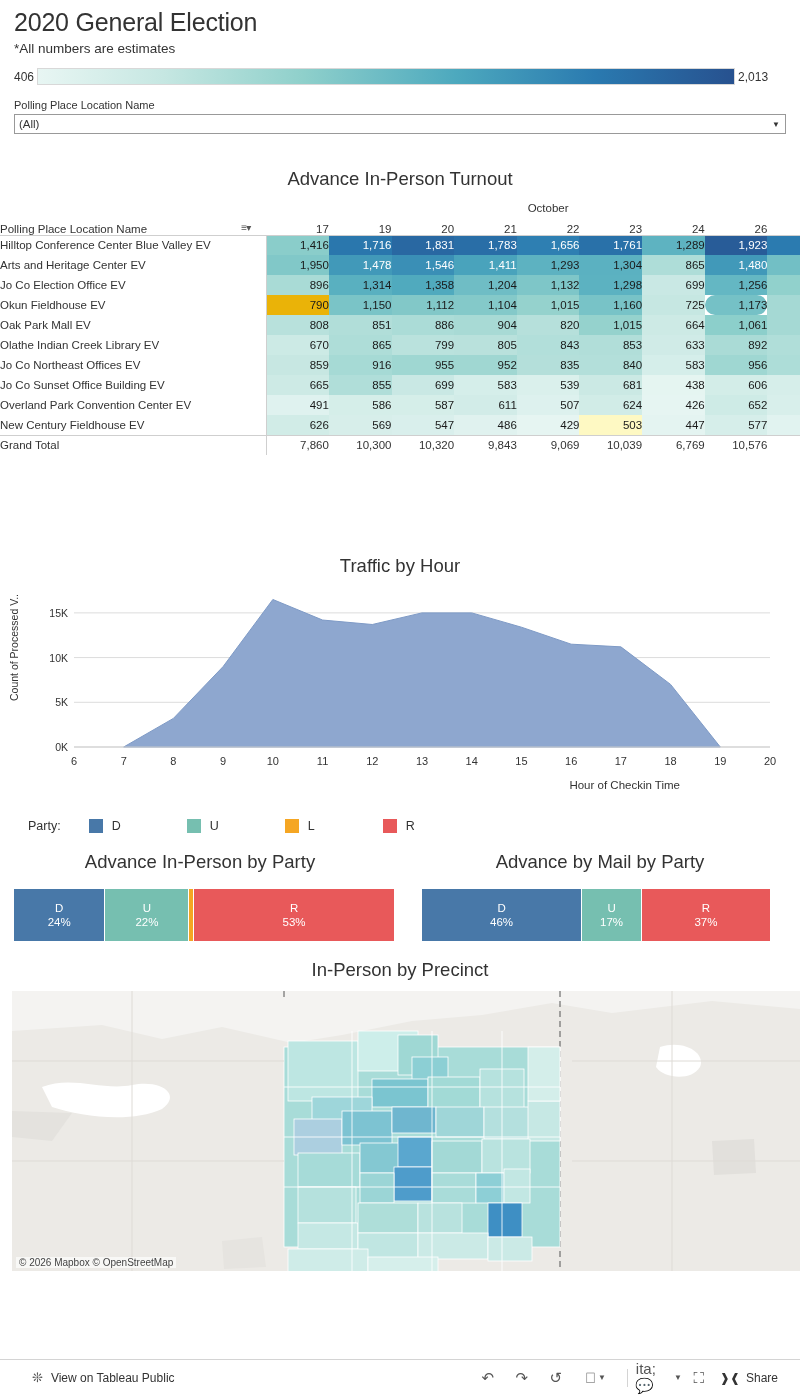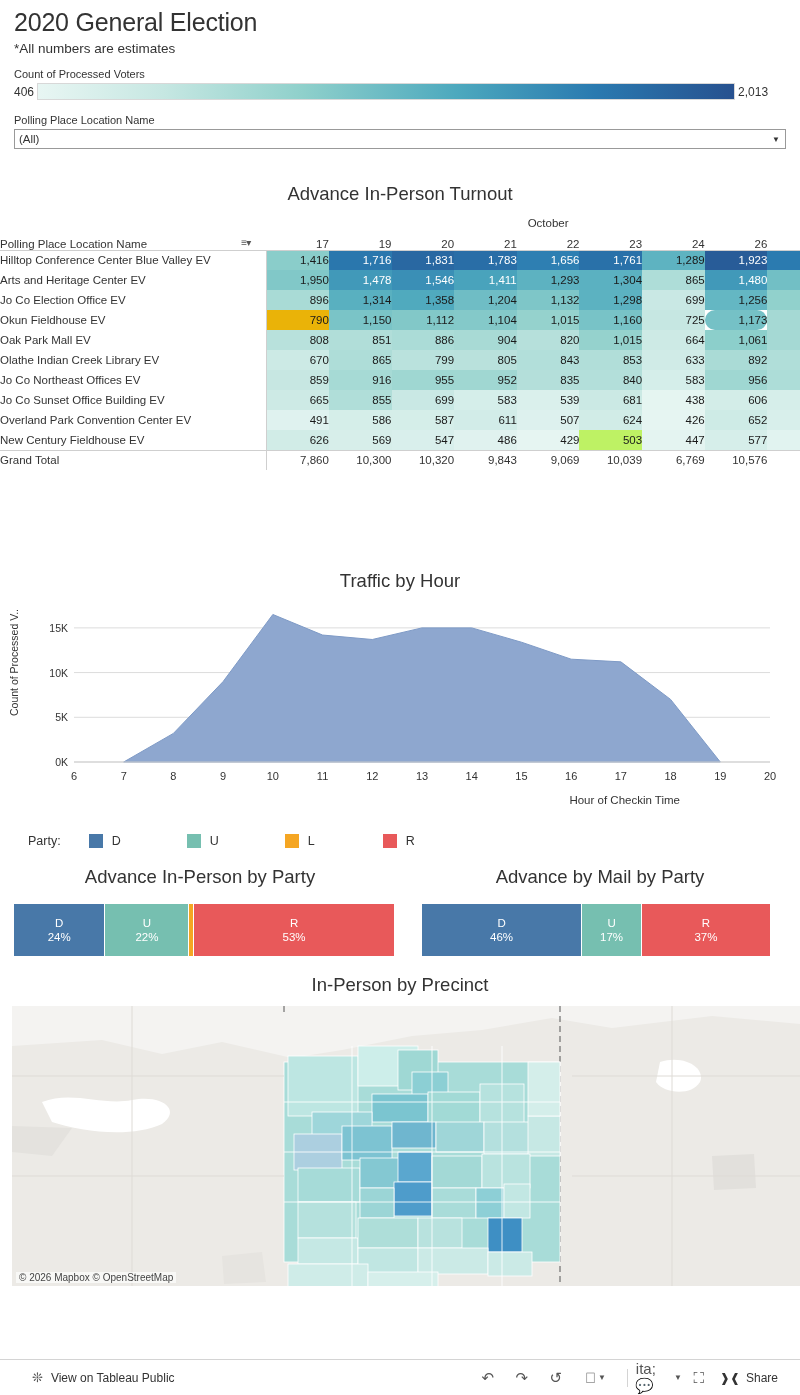--- a/index.html
+++ b/index.html
@@ -239,21 +239,20 @@
   .share-btn { display: flex; align-items: center; gap: 6px; padding: 0 8px 0 4px; font-size: 12px; color: #333; }
   .caret { font-size: 8px; margin-left: 3px; }
 </style>
 </head>
 <body>
 
 <div class="page-title">2020 General Election</div>
 <div class="page-subtitle">*All numbers are estimates</div>
 
 <div class="legend-block">
-  <div class="legend-caption">Count of Processed Voters</div>
   <div class="legend-row">
     <span class="legend-min">406</span>
     <div class="legend-gradient"></div>
     <span class="legend-max">2,013</span>
   </div>
 </div>
 
 <div class="filter-block">
   <div class="filter-label">Polling Place Location Name</div>
   <div class="filter-control">
@@ -407,21 +406,21 @@
           <td class="cell" style="background: rgb(206, 235, 230);">652</td>
           <td class="cell" style="background: rgb(216, 239, 235);">560</td>
         </tr>
         <tr>
           <td class="row-name">New Century Fieldhouse EV</td>
           <td class="cell" style="background: rgb(209, 236, 231);">626</td>
           <td class="cell" style="background: rgb(215, 238, 234);">569</td>
           <td class="cell" style="background: rgb(217, 239, 236);">547</td>
           <td class="cell" style="background: rgb(224, 242, 239);">486</td>
           <td class="cell" style="background: rgb(230, 245, 242);">429</td>
-          <td class="cell" style="background: #bef264; margin-left: 9px;">503</td>
+          <td class="cell" style="background: #fef9c3; margin-left: 9px;">503</td>
           <td class="cell" style="background: rgb(228, 244, 241);">447</td>
           <td class="cell" style="background: rgb(214, 238, 234);">577</td>
           <td class="cell" style="background: rgb(225, 243, 240);">472</td>
         </tr>
         <tr class="total-row">
           <td class="row-name">Grand Total</td>
           <td class="cell">7,860</td>
           <td class="cell">10,300</td>
           <td class="cell">10,320</td>
           <td class="cell">9,843</td>

